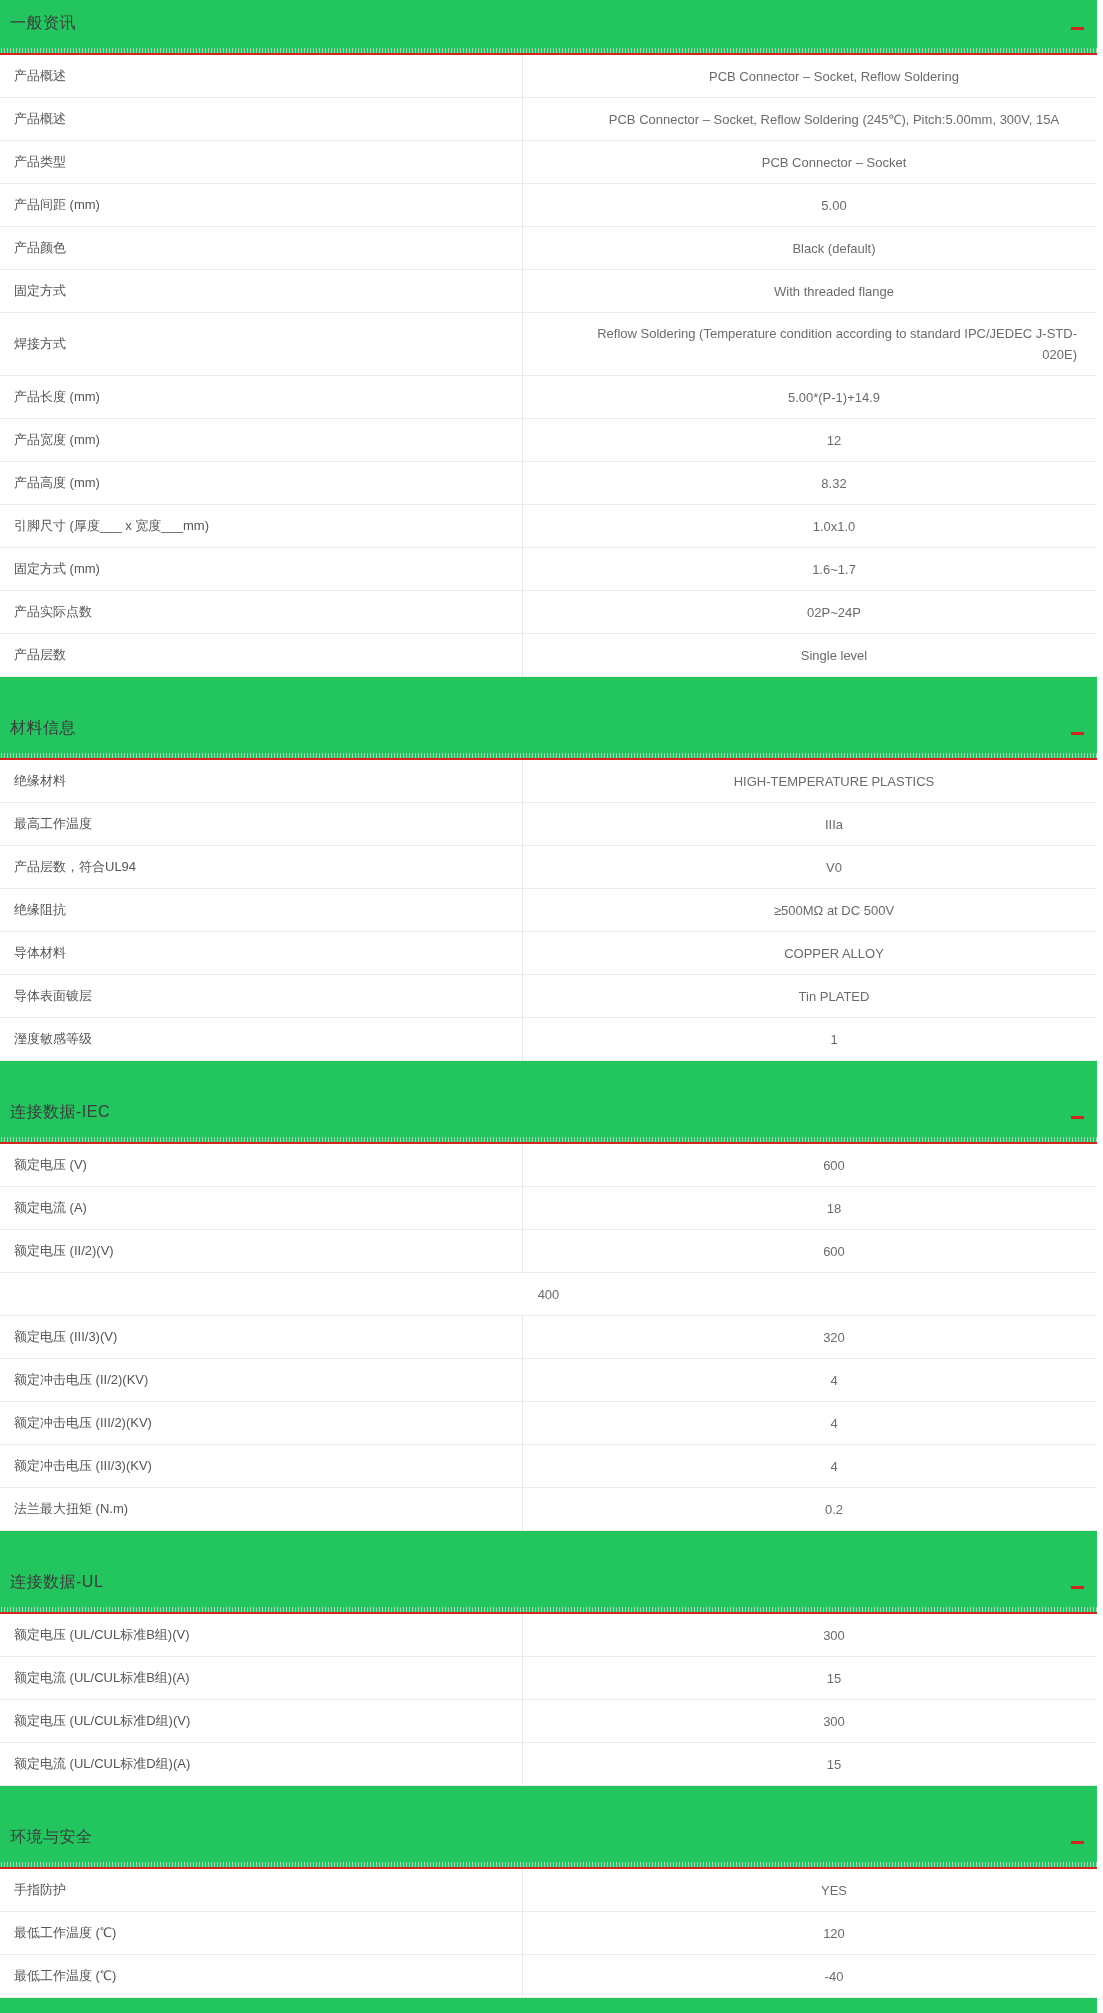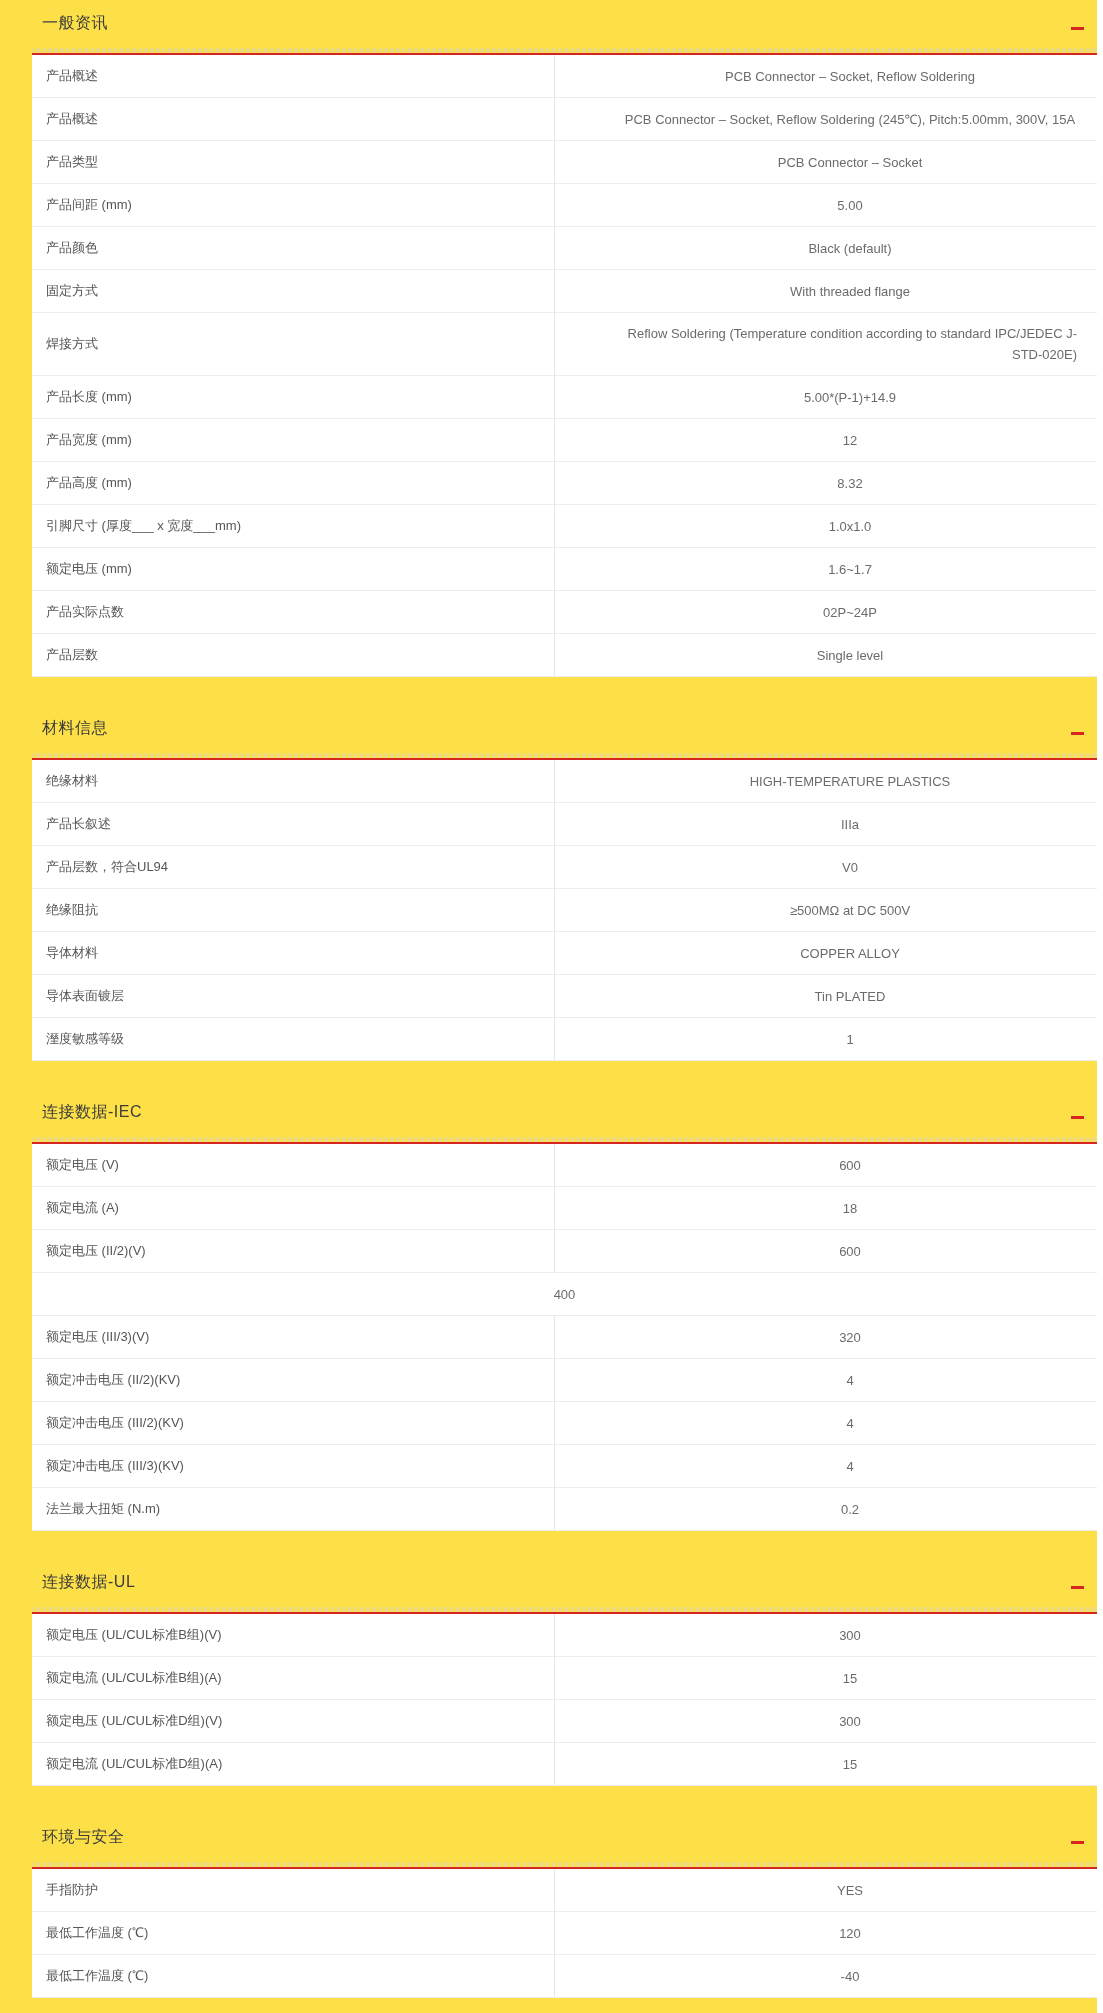--- a/index.html
+++ b/index.html
@@ -6,22 +6,21 @@
     margin: 0;
     padding: 0;
     background: #ffffff;
     font-family: "Liberation Sans", sans-serif;
   }
   .page {
     width: 1097px;
     min-height: 2013px;
     box-sizing: border-box;
     padding-top: 12px;
-    background: #fde047;
-    padding-left: 32px;
+    background: #22c55e;
   }
   .section { margin-top: 40px; }
   .section:first-child { margin-top: 0; }
   .section-header {
     display: flex;
     justify-content: space-between;
     align-items: flex-end;
     height: 22px;
     padding: 0 13px 0 10px;
   }
@@ -151,21 +150,21 @@
             <span class="value-text">8.32</span>
           </div>
         </div>
         <div class="spec-row">
           <div class="cell-label">引脚尺寸 (厚度___ x 宽度___mm)</div>
           <div class="cell-value">
             <span class="value-text">1.0x1.0</span>
           </div>
         </div>
         <div class="spec-row">
-          <div class="cell-label">额定电压 (mm)</div>
+          <div class="cell-label">固定方式 (mm)</div>
           <div class="cell-value">
             <span class="value-text">1.6~1.7</span>
           </div>
         </div>
         <div class="spec-row">
           <div class="cell-label">产品实际点数</div>
           <div class="cell-value">
             <span class="value-text">02P~24P</span>
           </div>
         </div>
@@ -184,21 +183,21 @@
       </div>
       <div class="section-divider"></div>
       <div class="spec-table">
         <div class="spec-row">
           <div class="cell-label">绝缘材料</div>
           <div class="cell-value">
             <span class="value-text">HIGH-TEMPERATURE PLASTICS</span>
           </div>
         </div>
         <div class="spec-row">
-          <div class="cell-label">产品长叙述</div>
+          <div class="cell-label">最高工作温度</div>
           <div class="cell-value">
             <span class="value-text">IIIa</span>
           </div>
         </div>
         <div class="spec-row">
           <div class="cell-label">产品层数，符合UL94</div>
           <div class="cell-value">
             <span class="value-text">V0</span>
           </div>
         </div>

